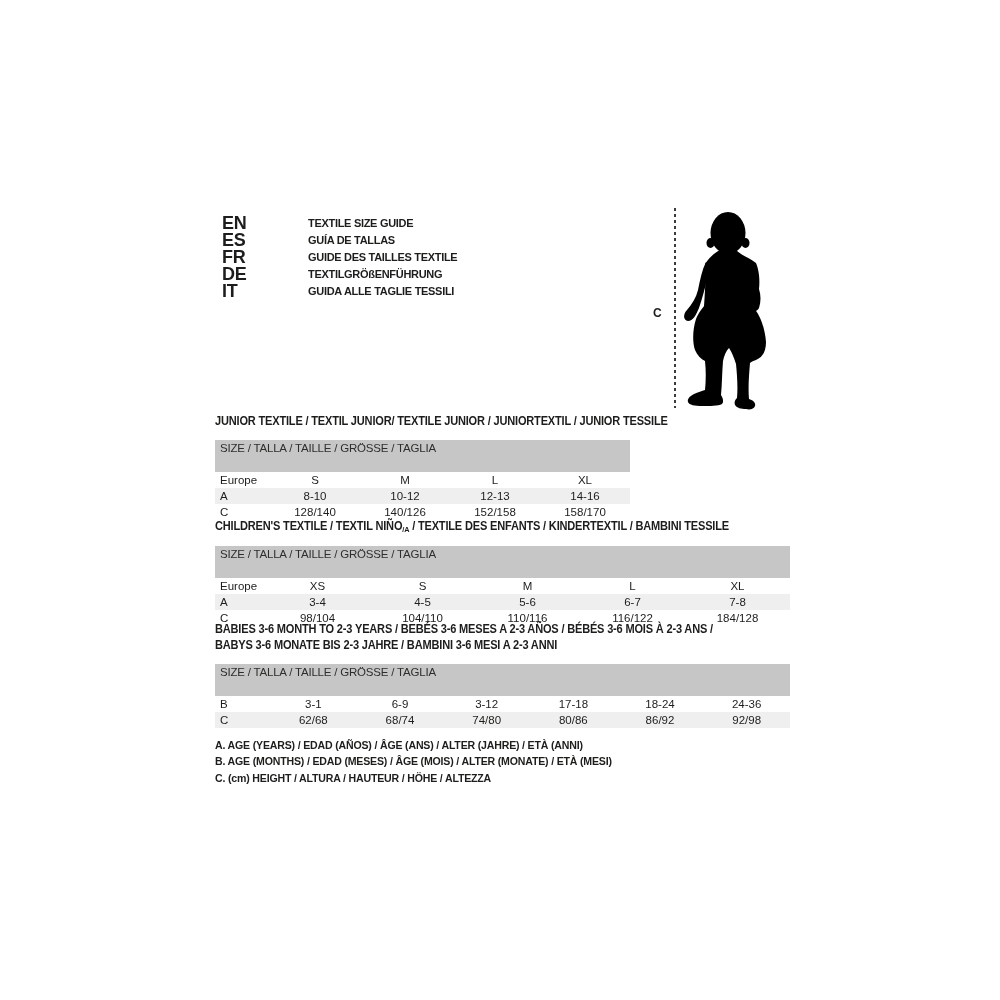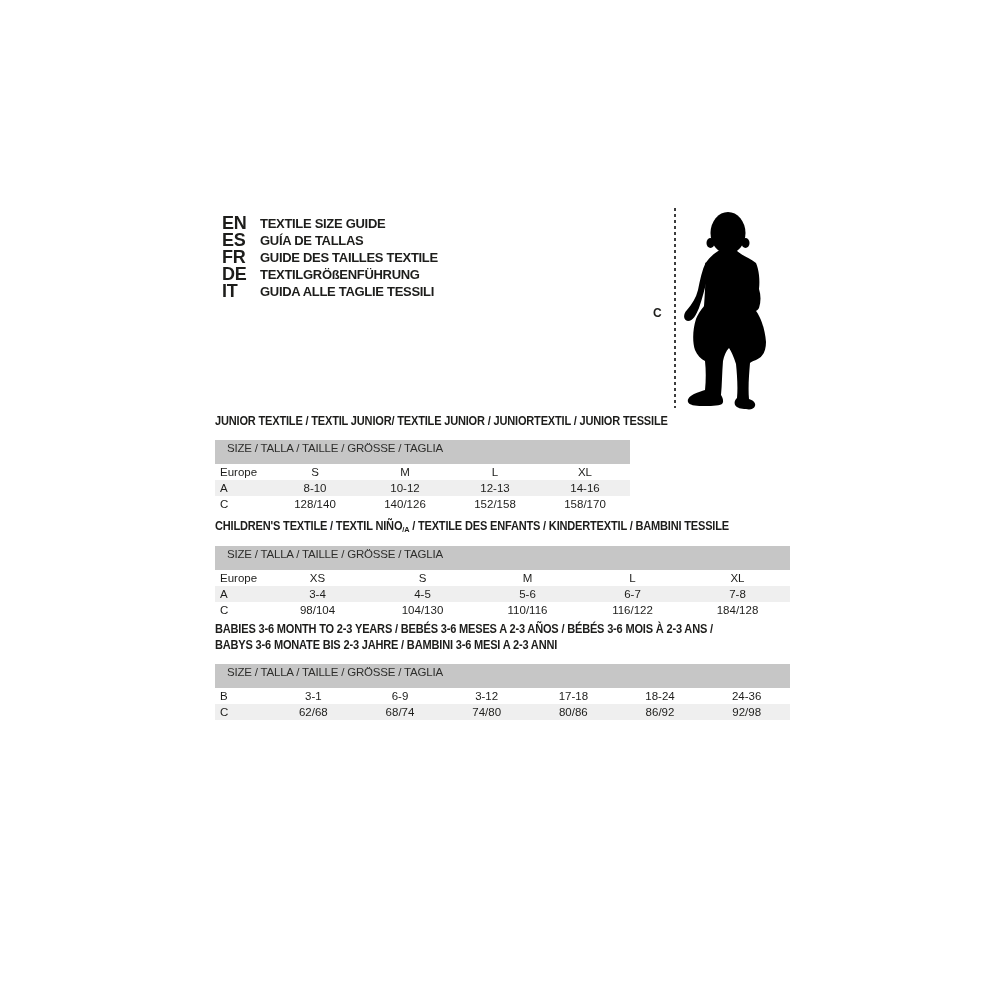--- a/index.html
+++ b/index.html
@@ -7,42 +7,42 @@
   .canvas {
     position:relative; width:1000px; height:1000px; background:#ffffff;
     font-family:"Liberation Sans","DejaVu Sans",sans-serif;
     color:#1d1d1b; overflow:hidden;
   }
 
   
   .lang-block { position:absolute; left:222px; top:215px; }
   .lang-row { display:flex; height:17px; line-height:17px; }
   .lang-code { width:38px; font-weight:bold; font-size:18px; letter-spacing:-0.2px; }
-  .lang-label { font-weight:bold; font-size:13px; letter-spacing:-0.3px; white-space:nowrap; }
+  .lang-label { font-weight:bold; font-size:11px; letter-spacing:-0.3px; white-space:nowrap;margin-left:48px; }
 
   
   .figure-svg { position:absolute; left:680px; top:202px; }
   .height-line {
     position:absolute; left:674px; top:208px; width:2px; height:200px;
     background:repeating-linear-gradient(to bottom, #3c3c3c 0 3px, transparent 3px 6px);
   }
   .height-label { position:absolute; left:653px; top:306px; font-size:12px; font-weight:bold; }
 
   
   .sec-title {
     position:absolute; font-weight:bold; font-size:12px; white-space:nowrap;
     transform:scaleX(0.92); transform-origin:0 50%; letter-spacing:-0.2px;
   }
   .sec-title sub { font-size:8px; vertical-align:baseline; position:relative; top:2px; }
 
   
   .size-table { position:absolute; left:215px; }
   .tbl-head {
-    height:24px; line-height:16px; background:#c6c6c6; color:#2e2e2c;
-    font-size:11.5px; padding-left:12px; letter-spacing:-0.2px;
+    height:32px; line-height:16px; background:#c6c6c6; color:#2e2e2c;
+    font-size:11.5px; padding-left:5px; letter-spacing:-0.2px;
   }
   .tbl-row { display:flex; height:16px; line-height:16px; font-size:11.5px;justify-content:center; }
   .tbl-row.alt { background:#efefef; }
   .row-label { padding-left:5px; text-align:left; }
   .t1 { width:415px; } .t1 .row-label { width:55px; }
   .t2 { width:575px; } .t2 .row-label { width:50px; }
   .t3 { width:575px; } .t3 .row-label { width:55px; }
   .cell { flex:1; text-align:center; white-space:nowrap; }
 
   
@@ -168,21 +168,21 @@
       <span class="row-label">A</span>
       <span class="cell">3-4</span>
       <span class="cell">4-5</span>
       <span class="cell">5-6</span>
       <span class="cell">6-7</span>
       <span class="cell">7-8</span>
     </div>
     <div class="tbl-row">
       <span class="row-label">C</span>
       <span class="cell">98/104</span>
-      <span class="cell">104/130</span>
+      <span class="cell">104/110</span>
       <span class="cell">110/116</span>
       <span class="cell">116/122</span>
       <span class="cell">184/128</span>
     </div>
   </div>
 
   <div class="sec-title" style="left:215px; top:622px;">BABIES 3-6 MONTH TO 2-3 YEARS / BEBÉS 3-6 MESES A 2-3 AÑOS / BÉBÉS 3-6 MOIS À 2-3 ANS /</div>
   <div class="sec-title" style="left:215px; top:638px;">BABYS 3-6 MONATE BIS 2-3 JAHRE / BAMBINI 3-6 MESI A 2-3 ANNI</div>
   <div class="size-table t3" style="top:664px;">
     <div class="tbl-head">SIZE / TALLA / TAILLE / GRÖSSE / TAGLIA</div>
@@ -199,14 +199,19 @@
       <span class="row-label">C</span>
       <span class="cell">62/68</span>
       <span class="cell">68/74</span>
       <span class="cell">74/80</span>
       <span class="cell">80/86</span>
       <span class="cell">86/92</span>
       <span class="cell">92/98</span>
     </div>
   </div>
 
+  <div class="legend">
+    <div class="legend-line">A. AGE (YEARS) / EDAD (AÑOS) / ÂGE (ANS) / ALTER (JAHRE) / ETÀ (ANNI)</div>
+    <div class="legend-line">B. AGE (MONTHS) / EDAD (MESES) / ÂGE (MOIS) / ALTER (MONATE) / ETÀ (MESI)</div>
+    <div class="legend-line">C. (cm) HEIGHT / ALTURA / HAUTEUR / HÖHE / ALTEZZA</div>
+  </div>
 
 </div>
 
 </body></html>

